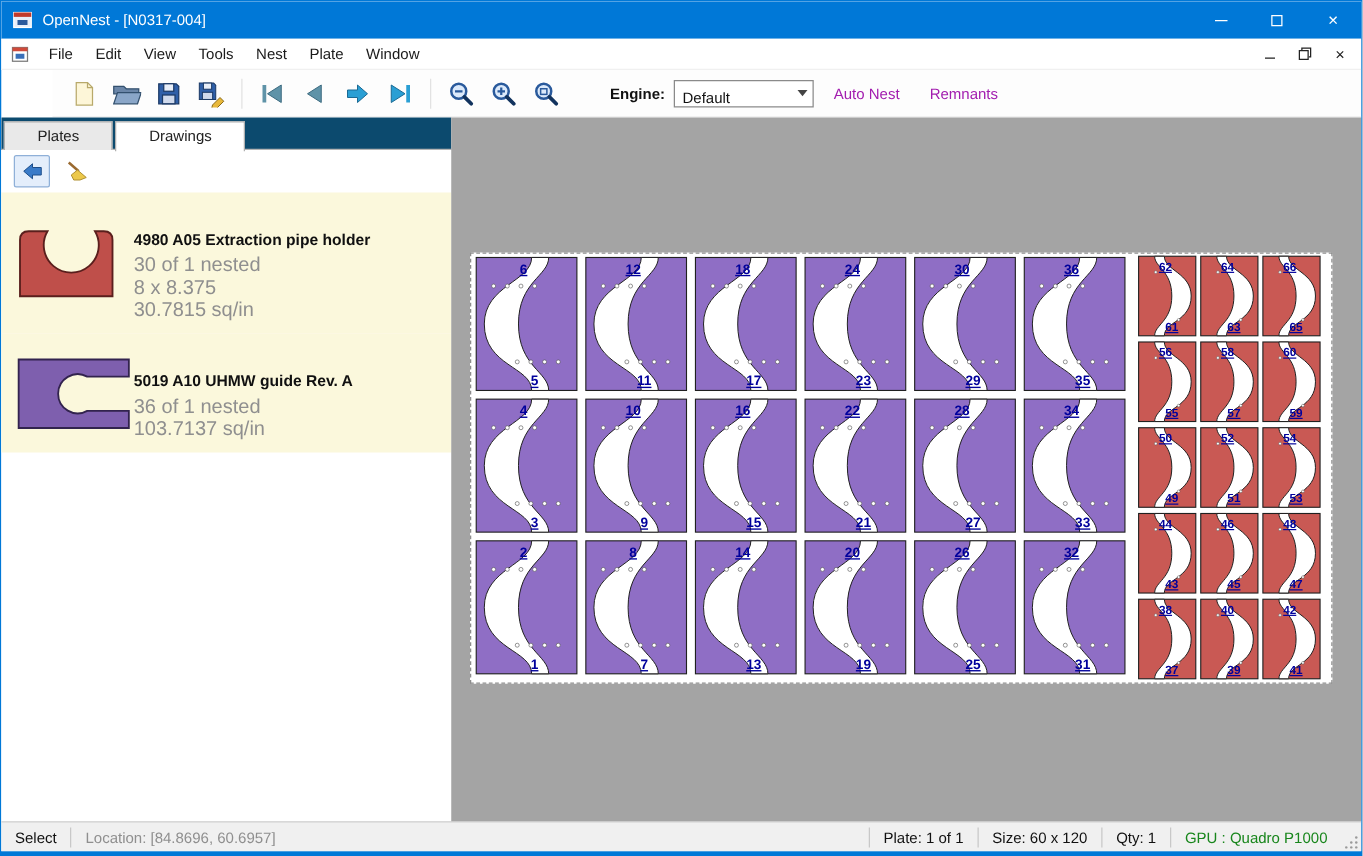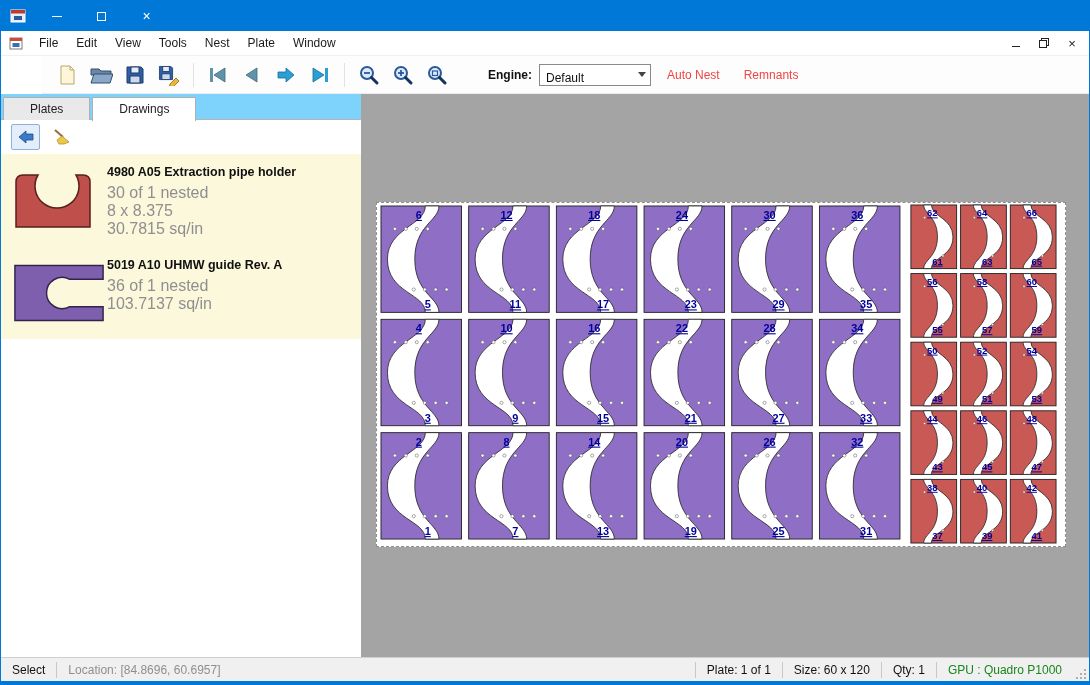--- a/index.html
+++ b/index.html
@@ -31,34 +31,34 @@
   
   .toolbar{height:38px;background:#fdfdfd;display:flex;align-items:center;padding-left:8px;border-bottom:1px solid #ececec;flex:0 0 auto;margin-left:41px;}
   .tb-btn{width:34px;height:30px;display:flex;align-items:center;justify-content:center;border:1px solid transparent;border-radius:2px;}
   .tb-sep{width:1px;height:24px;background:#e2e2e2;margin:0 7px;}
   .engine-wrap{display:flex;align-items:center;margin-left:34px;}
   .engine-label{font-size:12px;font-weight:bold;color:#111;margin-right:7px;}
   .combo{width:112px;height:22px;border:1px solid #8a8a8a;background:#fff;display:flex;align-items:flex-end;}
   .combo-text{flex:1;font-size:12px;color:#111;padding-left:6px;}
   .combo-arrow{width:17px;height:100%;display:flex;align-items:center;justify-content:center;}
   .combo-arrow::after{content:"";border-left:4px solid transparent;border-right:4px solid transparent;border-top:5px solid #444;}
-  .tb-text-btn{font-size:12px;color:#ef4444;padding:5px 8px;margin-left:8px;border-radius:2px;}
+  .tb-text-btn{font-size:12px;color:#a21caf;padding:5px 8px;margin-left:8px;border-radius:2px;}
   
   .content{flex:1;display:flex;min-height:0;}
   .sidebar{width:360px;background:#fff;display:flex;flex-direction:column;flex:0 0 auto;}
-  .tabstrip{height:26px;background:#7dd3fc;display:flex;align-items:flex-start;padding:3px 0 0 2px;border-bottom:1px solid #b4b4b4;}
+  .tabstrip{height:26px;background:#0c4a6e;display:flex;align-items:flex-start;padding:3px 0 0 2px;border-bottom:1px solid #b4b4b4;}
   .tab{font-size:12px;color:#222;padding:4px 26px 4px 26px;border:1px solid #b0b0b0;border-bottom:none;background:#e9e9e9;margin-right:2px;}
   .tab.active{background:#fff;position:relative;margin-bottom:-1px;padding-bottom:5px;z-index:2;}
   .side-toolbar{height:34px;display:flex;align-items:center;gap:7px;padding:4px 0 4px 10px;background:#fff;}
   .side-btn{width:29px;height:26px;display:flex;align-items:center;justify-content:center;border-radius:2px;}
   .side-btn.boxed{border:1px solid #8fb0d8;background:#e4eefb;}
   .part-list{display:flex;flex-direction:column;}
   .part-item{display:flex;background:#fbf8dc;padding:9px 6px 9px 10px;min-height:92px;}
   .part-thumb{width:96px;flex:0 0 auto;display:flex;align-items:center;}
-  .part-text{flex:1;padding-top:2px;}
+  .part-text{flex:1;padding-top:2px;margin-top:20px;}
   .part-title{font-size:12.5px;font-weight:bold;color:#101010;margin-bottom:5px;}
   .part-line{font-size:16px;color:#8f8f8f;line-height:18px;}
   .canvas{flex:1;background:#a4a4a4;position:relative;min-width:0;}
   .plate{position:absolute;left:15px;top:108px;background:#fff;border:1px dashed #8d8d8d;}
   
   .statusbar{height:24px;background:#f0f0f0;border-top:1px solid #cfcfcf;display:flex;align-items:center;font-size:12px;flex:0 0 auto;}
   .sb-cell{padding:0 11px;height:100%;display:flex;align-items:center;color:#111;}
   .sb-sep{width:1px;height:16px;background:#c8c8c8;}
   .sb-loc{color:#8f8f8f;}
   .sb-gpu{color:#18861c;}
@@ -71,20 +71,21 @@
 <div class="window">
 
   <div class="titlebar">
     <span class="app-icon">
       <svg width="16" height="14" viewBox="0 0 16 14">
         <rect x="1" y="1" width="14" height="12" fill="#e8eef8" stroke="#ffffff"></rect>
         <rect x="1" y="1" width="14" height="3.5" fill="#c0392b"></rect>
         <rect x="4" y="7" width="8" height="4" fill="#2a5a9c"></rect>
       </svg>
     </span>
+    <span class="title">OpenNest - [N0317-004]</span>
     <div class="caption-btn">
         <span class="glyph-min"></span>
       </div>
     <div class="caption-btn">
         <span class="glyph-max"></span>
       </div>
     <div class="caption-btn">×</div>
   </div>
 
   <div class="menubar">

